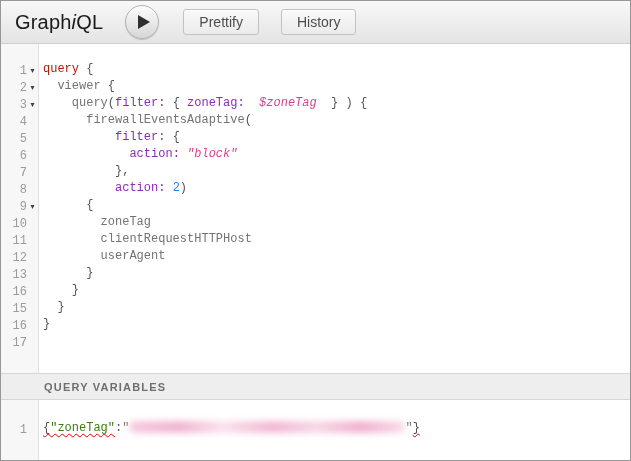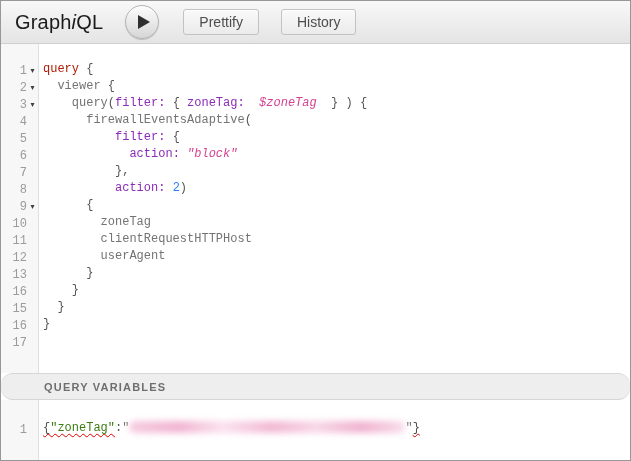--- a/index.html
+++ b/index.html
@@ -67,21 +67,20 @@
   .redacted {
     display:inline-block; width:276px; height:12px; vertical-align:-2px; border-radius:7px;
     background:linear-gradient(90deg,#f6cce1 0%,#f1b4d1 18%,#fbe2ee 34%,#f2b8d4 52%,#f8d7e7 68%,#f0b2d0 84%,#f9dcea 100%);
     filter:blur(3px);
   }
   
   .var-title-bar {
     height:27px; flex:0 0 27px; display:flex; align-items:center; padding-left:43px;
     background:#eeeeee; border-top:1px solid #d6d6d6; border-bottom:1px solid #d6d6d6;
     cursor:row-resize;
-    border-radius:12px;
   }
   .var-title {
     font-size:11px; font-weight:bold; letter-spacing:1.2px; color:#6f6f6f; text-transform:uppercase;
   }
   .var-editor { flex:1 1 auto; cursor:text; }
   .var-editor .gutter, .var-editor .code-col { padding-top:21px; }
 </style>
 </head>
 <body>
 

